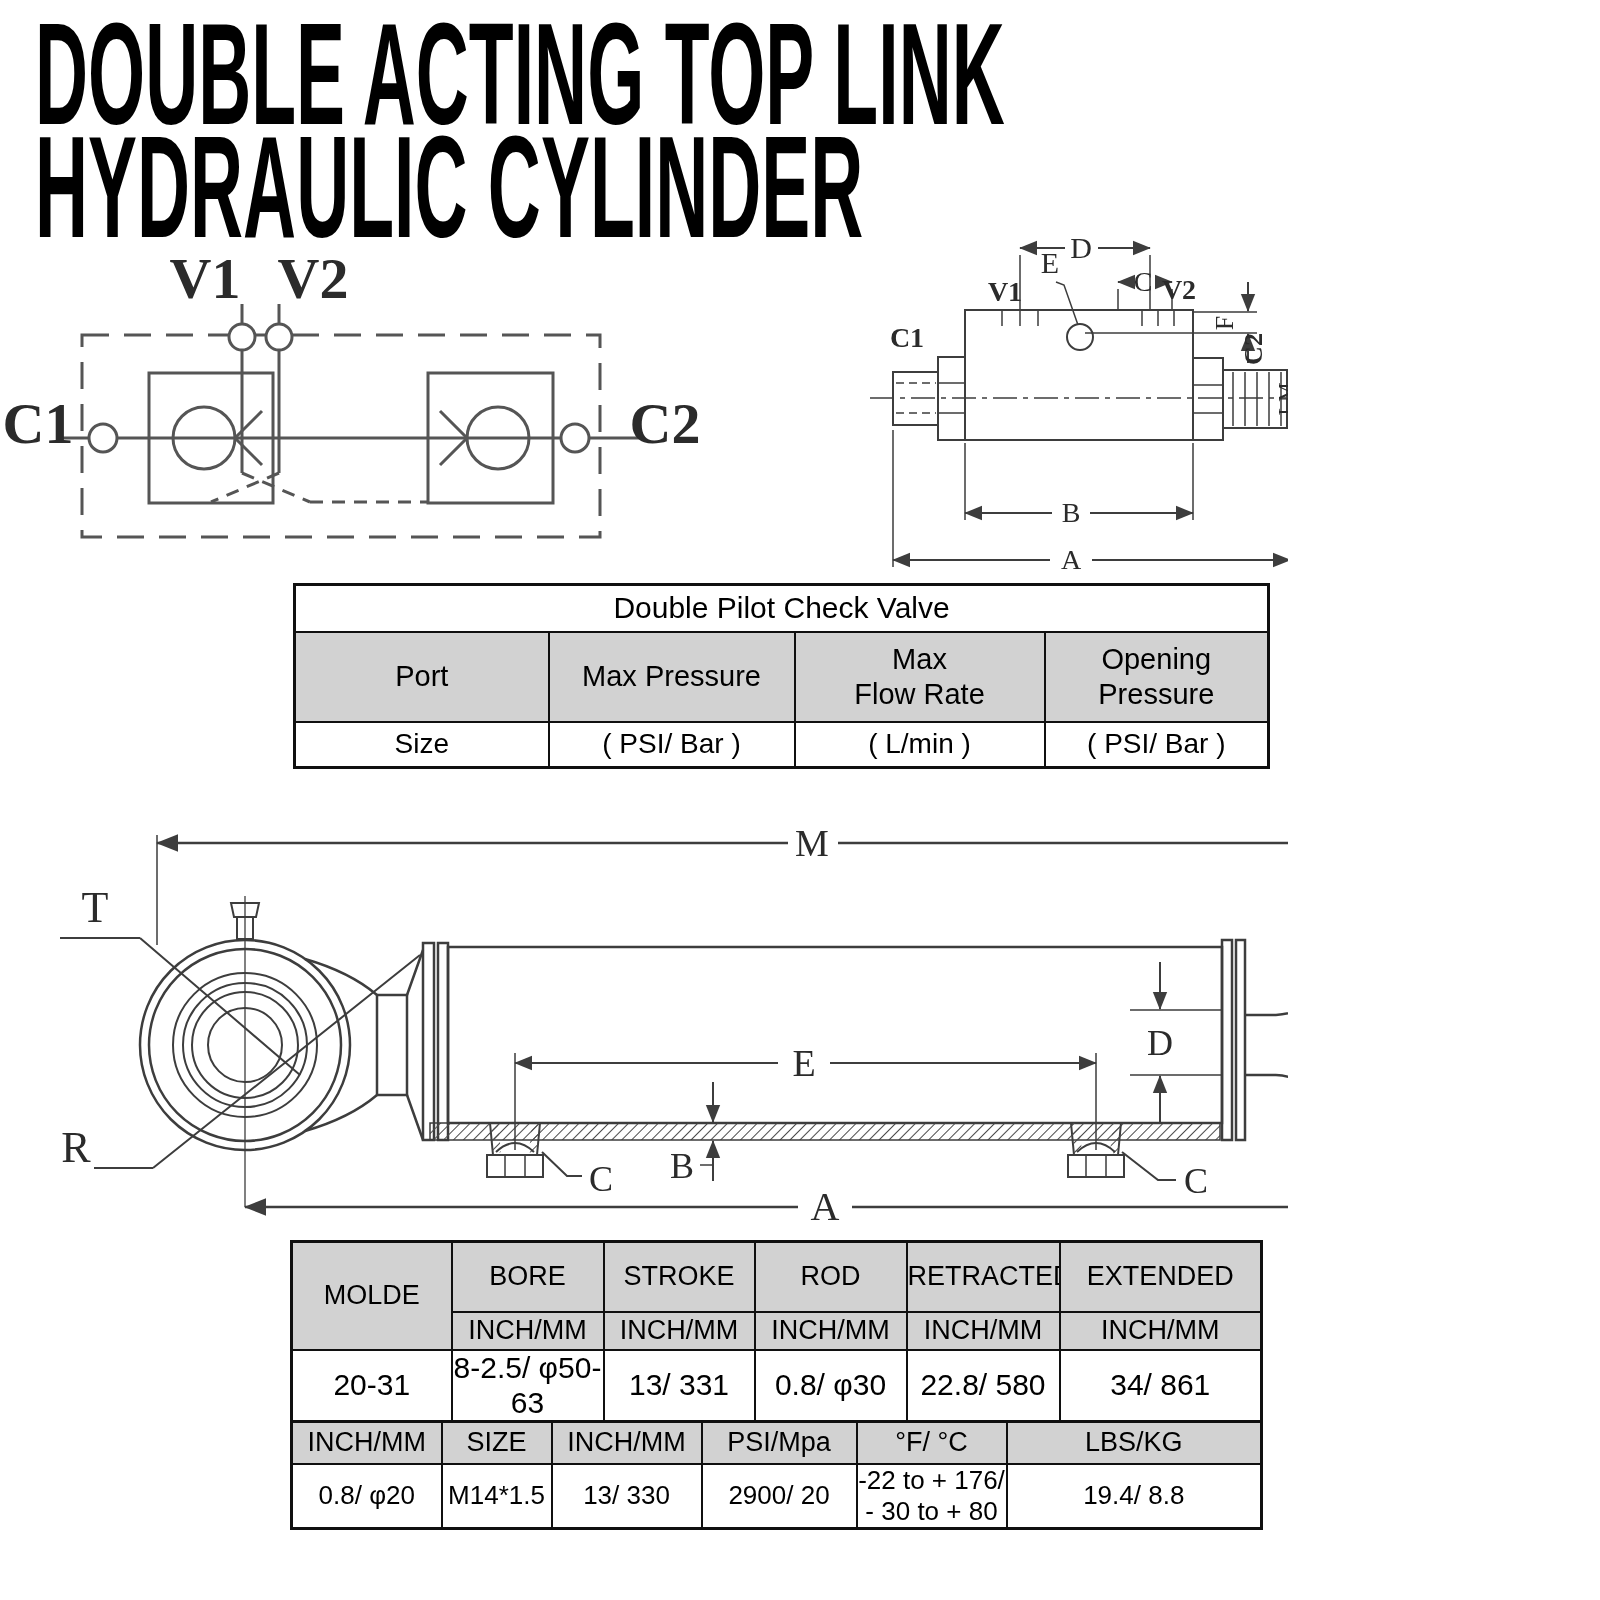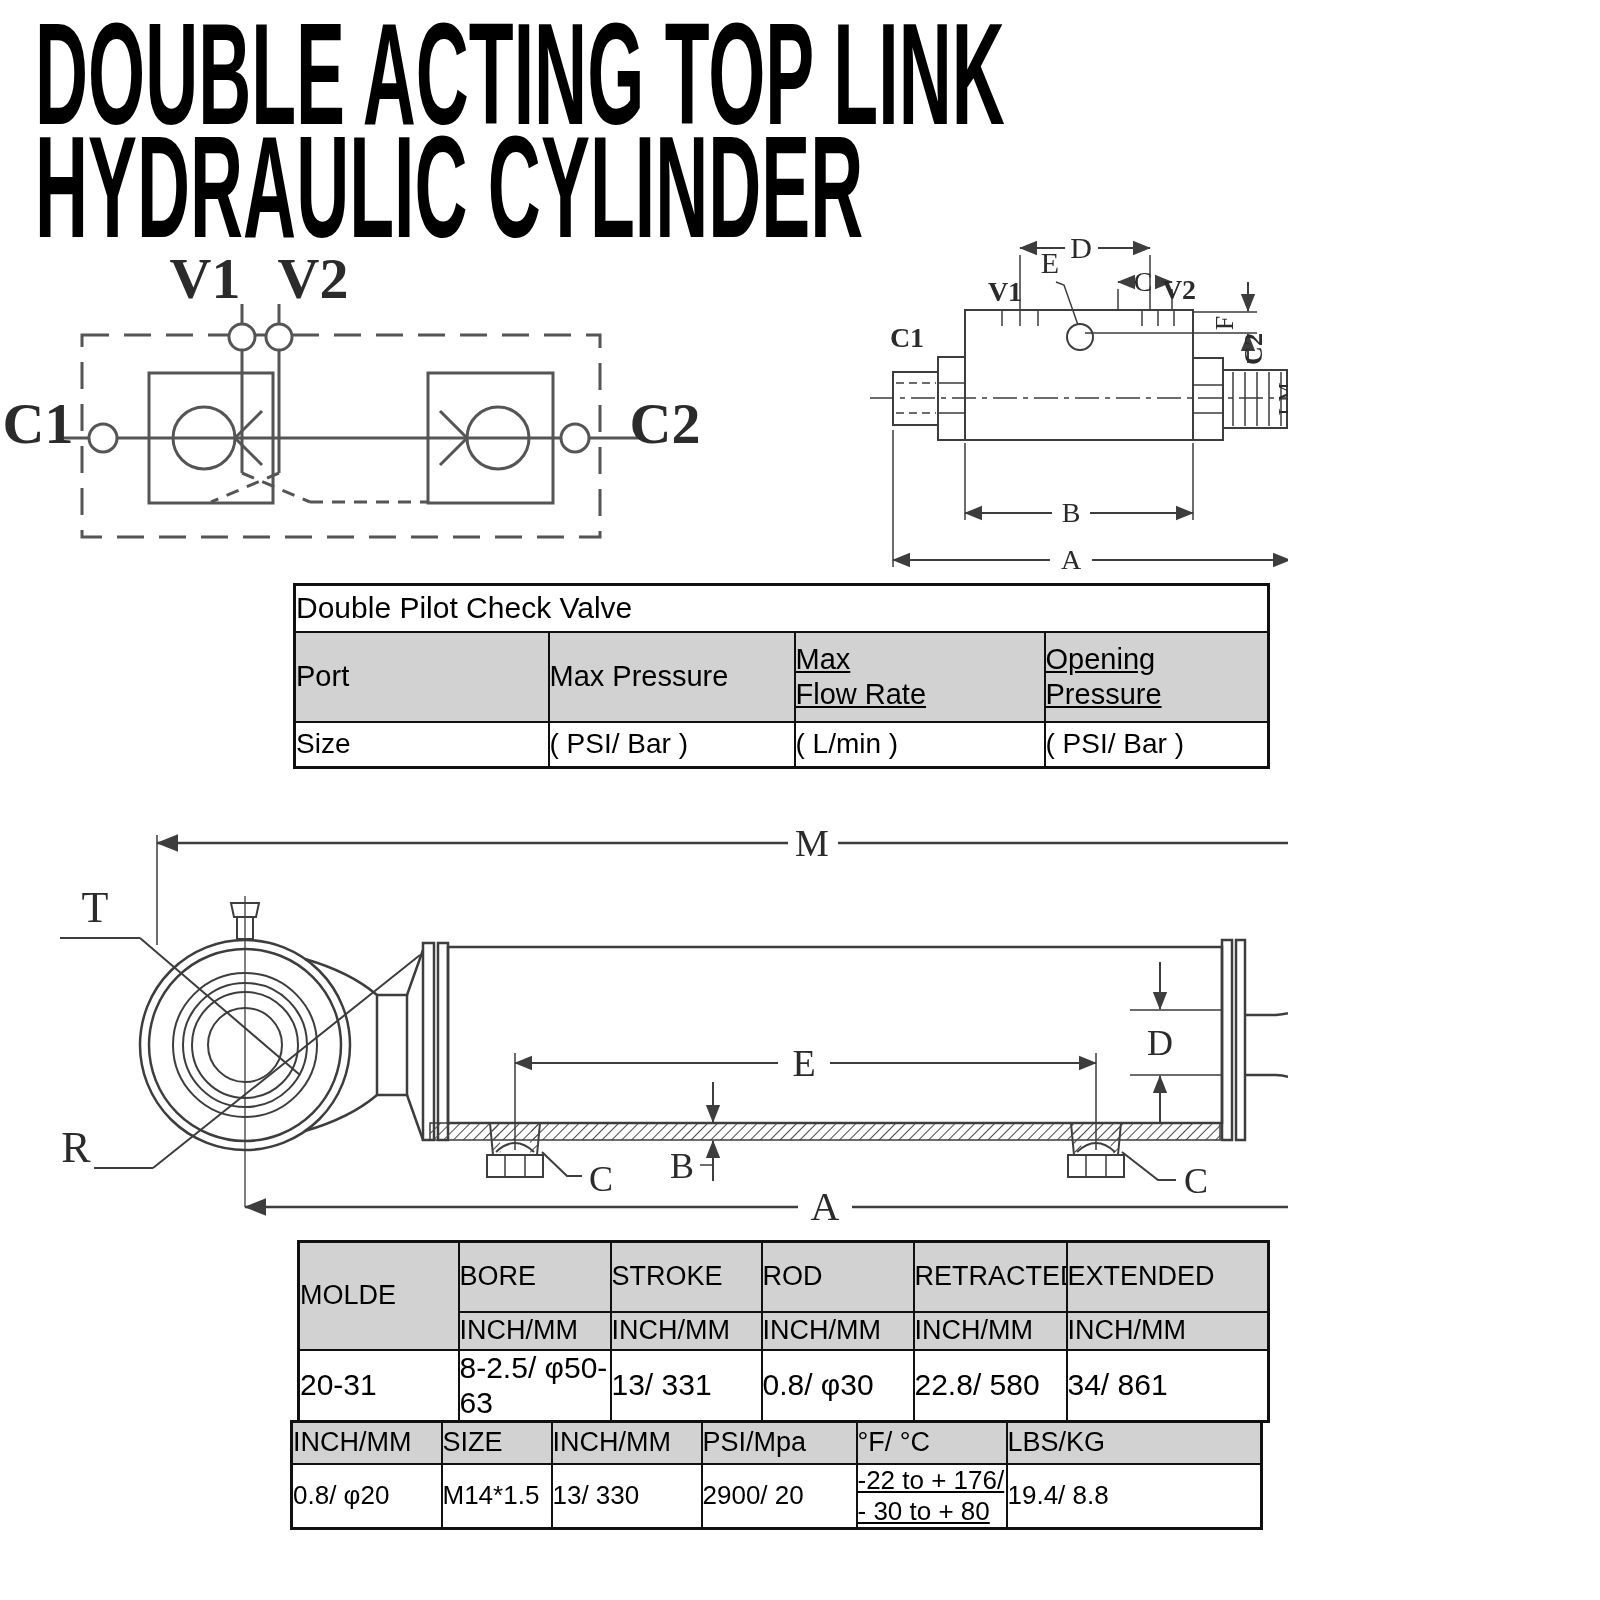--- a/index.html
+++ b/index.html
@@ -11,38 +11,38 @@
          transform:scaleX(0.51);transform-origin:left top;white-space:nowrap;}
   
   svg{position:absolute;overflow:visible;}
   .svg-schematic{left:0px;top:240px;}
   .svg-valve{left:850px;top:225px;}
   .svg-side{left:1390px;top:270px;}
   .svg-cyl{left:60px;top:810px;}
   svg text{font-family:"Liberation Serif",serif;fill:#2b2b2b;}
   
   table{border-collapse:collapse;table-layout:fixed;position:absolute;background:#fff;}
-  td{border:2px solid #101010;text-align:left;vertical-align:middle;
+  td{border:2px solid #101010;text-align:center;vertical-align:middle;
      padding:0;line-height:1.15;overflow:hidden;}
   .tbl{border:3px solid #101010;}
   .hdr{background:#d2d2d2;}
   .t1{left:293px;top:583px;width:974px;}
   .t1 .r-title td{height:45px;font-size:30px;}
   .t1 .r-head td{height:88px;font-size:29px;}
   .t1 .r-sub td{height:43px;font-size:28px;}
   .t1 .r-data td{height:45px;font-size:28px;}
-  .t2{left:290px;top:1240px;width:970px;margin-left:7px;}
+  .t2{left:290px;top:1240px;width:970px;}
   .t2 .r-head td{height:68px;font-size:27px;}
   .t2 .r-unit td{height:36px;font-size:27px;}
   .t2 .r-data td{height:52px;font-size:30px;}
   .t3{left:290px;top:1420px;width:970px;}
   .t3 .r-head td{height:73px;font-size:27px;}
   .t3 .r-unit td{height:40px;font-size:27px;}
   .t3 .r-data td{height:58px;font-size:26px;}
-  .two-line{line-height:1.2;text-decoration:underline;}
+  .two-line{line-height:1.2;}
 </style>
 </head>
 <body>
 
 <div class="stage">
 
   <div class="title">
     <div>DOUBLE ACTING TOP LINK</div>
     <div>HYDRAULIC CYLINDER</div>
   </div>

